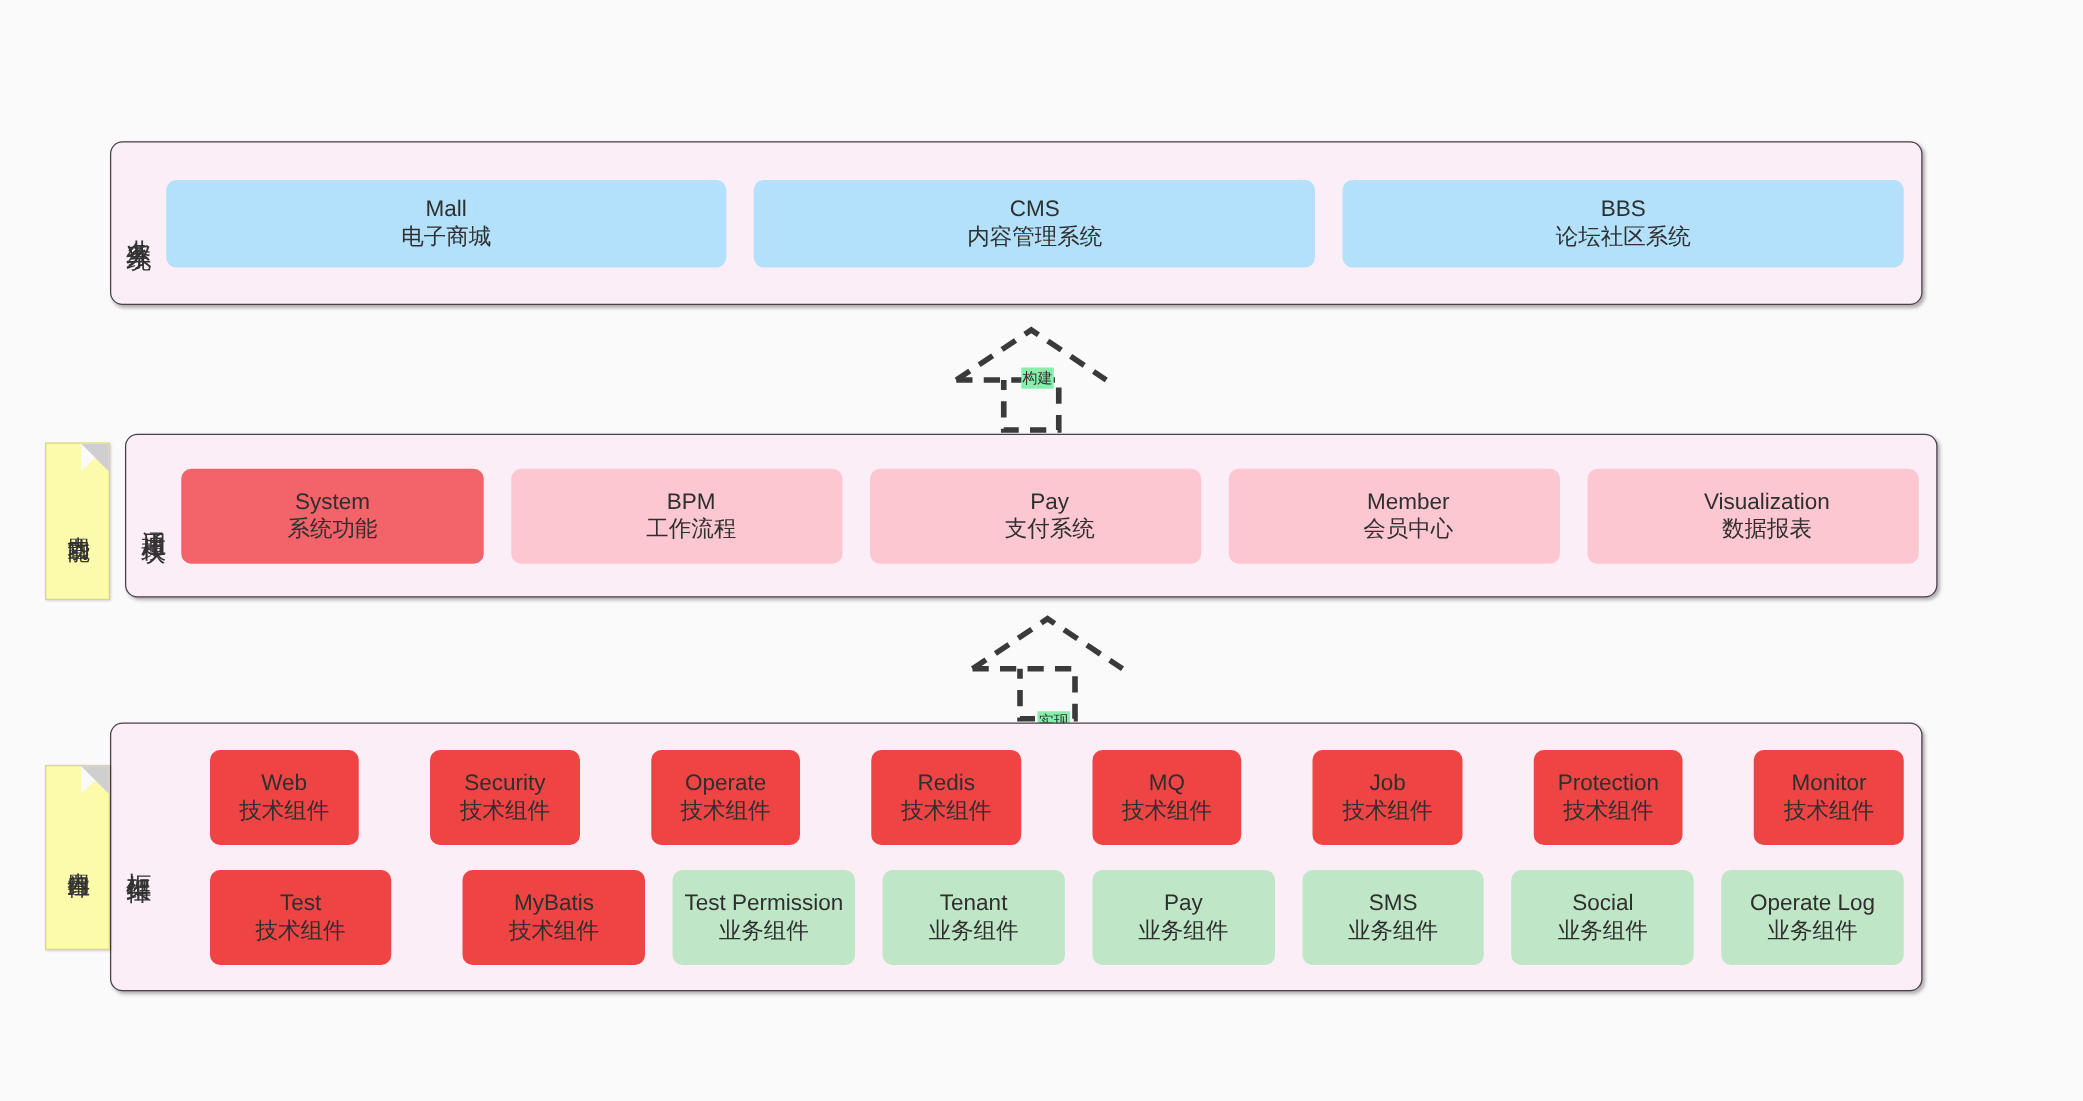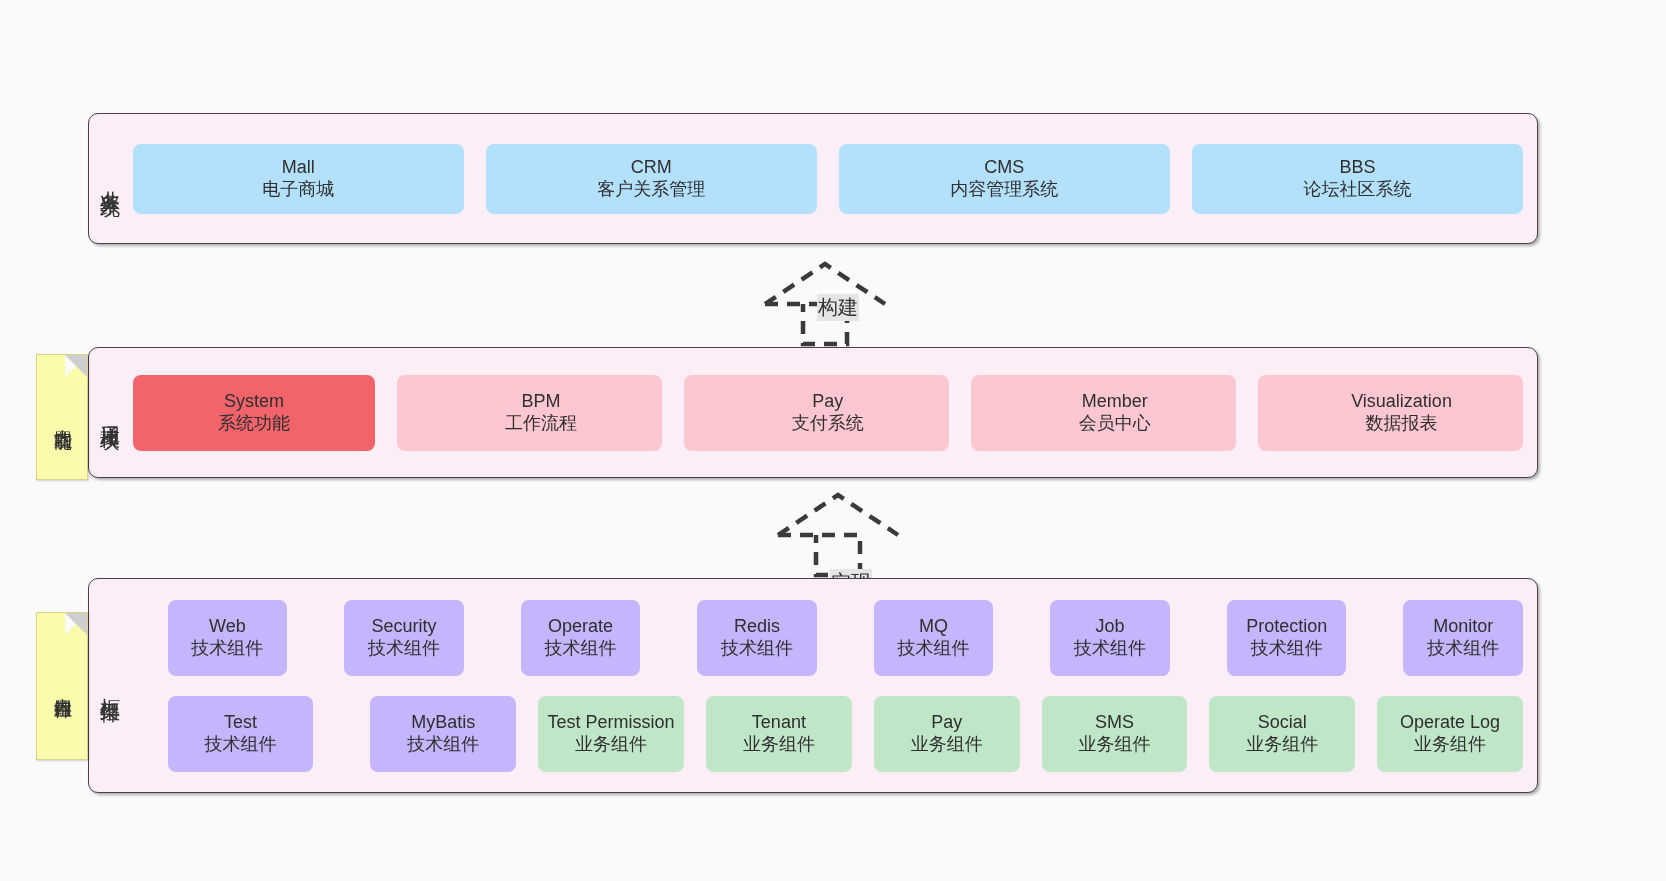--- a/index.html
+++ b/index.html
@@ -71,26 +71,26 @@
     padding: 4px 6px;
     box-sizing: border-box;
   }
   .card .en { white-space: normal; }
   .card .cn { white-space: nowrap; }
 
   
   .c-blue        { background: #b3e0fb; }
   .c-red         { background: #f2636a; }
   .c-pink        { background: #fcc7d0; padding-left: 28px; }
-  .c-green       { background: #c4b5fd; margin-left: 35px; }
+  .c-green       { background: #ef4444; margin-left: 35px; }
   .c-lightgreen  { background: #bfe6c6; }
 
   
   #layer-business { left: 88px;  top: 113px; width: 1450px; height: 131px; }
-  #layer-modules  { left: 88px;  top: 347px; width: 1450px; height: 131px; }
+  #layer-modules  { left: 100px;  top: 347px; width: 1450px; height: 131px; }
   #layer-framework{ left: 88px;  top: 578px; width: 1450px; height: 215px; }
 
   #layer-business  .card { height: 70px; }
   #layer-modules   .card { height: 76px; }
   #layer-framework .card { height: 76px; }
 
   
   .note {
     position: absolute;
     box-sizing: border-box;
@@ -127,47 +127,43 @@
   #note-features   { left: 36px; top: 354px; width: 52px; height: 126px; }
   #note-components { left: 36px; top: 612px; width: 52px; height: 148px; }
 
   
   .connector {
     position: absolute;
   }
   .connector svg { display: block; overflow: visible; }
   .connector .conn-label {
     position: absolute;
-    font-size: 20px;
+    font-size: 12px;
     color: #333;
-    background: #e5e5e5;
+    background: #86efac;
     padding: 0 1px;
     white-space: nowrap;
   }
   #connector-build     { left: 755px; top: 258px; width: 170px; height: 86px; }
   #connector-implement { left: 768px; top: 489px; width: 170px; height: 86px; }
   #connector-build .conn-label     { left: 62px; top: 36px; }
   #connector-implement .conn-label { left: 62px; top: 36px; margin-top: 44px; }
 </style>
 </head>
 <body>
 
 <div class="layer" id="layer-business">
   <div class="layer-title">业务系统</div>
   <div class="layer-body">
     <div class="row">
       <div class="card c-blue">
         <span class="en">Mall</span>
         <span class="cn">电子商城</span>
       </div>
       <div class="card c-blue">
-        <span class="en">CRM</span>
-        <span class="cn">客户关系管理</span>
-      </div>
-      <div class="card c-blue">
         <span class="en">CMS</span>
         <span class="cn">内容管理系统</span>
       </div>
       <div class="card c-blue">
         <span class="en">BBS</span>
         <span class="cn">论坛社区系统</span>
       </div>
     </div>
   </div>
 </div>

